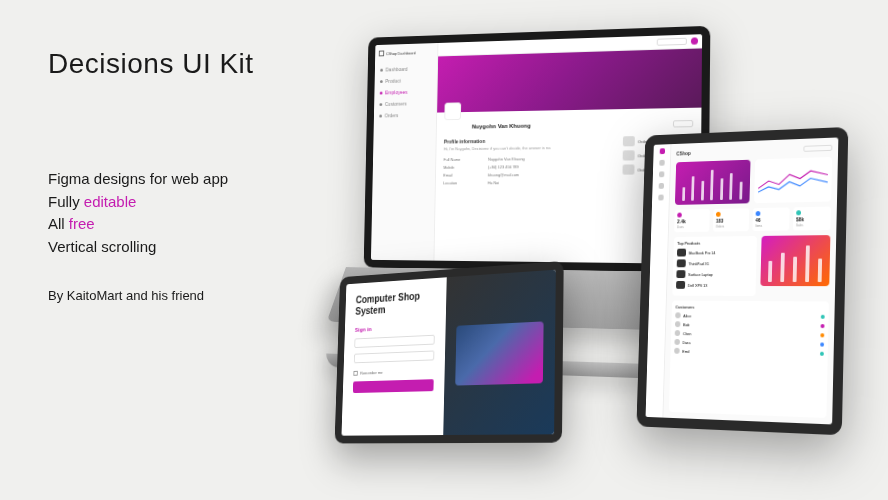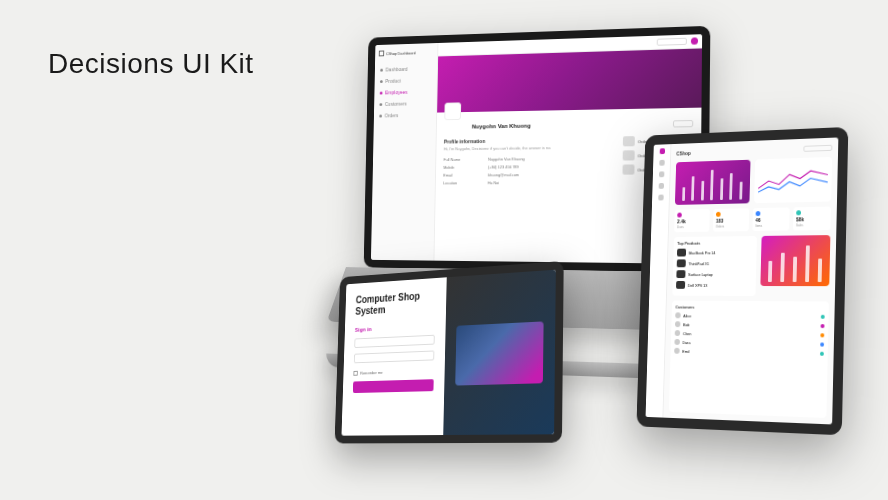--- a/index.html
+++ b/index.html
@@ -230,21 +230,32 @@
 .t2-trow { display:flex; align-items:center; gap:3px; margin-bottom:3px; }
 .t2-tavatar { width:6px; height:6px; background:#ccc; border-radius:50%; }
 .t2-tdot { width:4px; height:4px; border-radius:50%; margin-left:auto; }
 </style>
 </head>
 <body>
 
 <div class="left-content">
   <div class="title-main">Decisions UI Kit</div>
 
-
+  <div class="features">
+    <div>Figma designs for web app</div>
+    <div>
+      <span>Fully </span><span class="highlight">editable</span>
+    </div>
+    <div>
+      <span>All </span><span class="highlight">free</span>
+    </div>
+    <div>Vertical scrolling</div>
+  </div>
+
+  <div class="credit">By KaitoMart and his friend</div>
 </div>
 
 <div class="laptop">
   <div class="laptop-screen-frame">
     <div class="laptop-screen">
       <div class="laptop-sidebar">
         <div class="lp-logo">
           <div class="lp-logo-mark"></div>
           <span style="font-size:4px;color:#333;">CShop Dashboard</span>
         </div>

